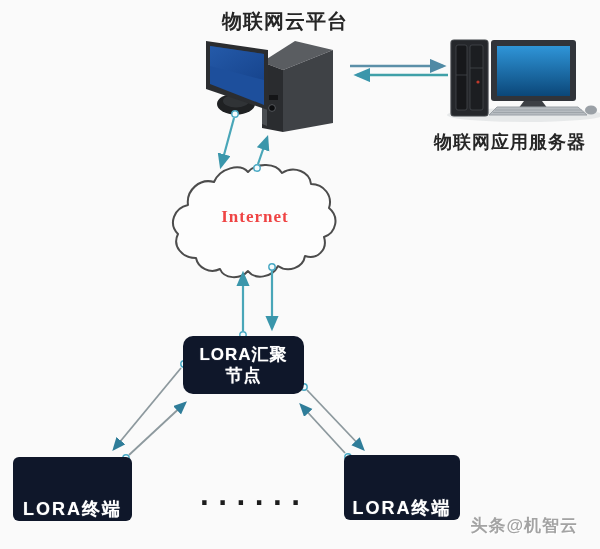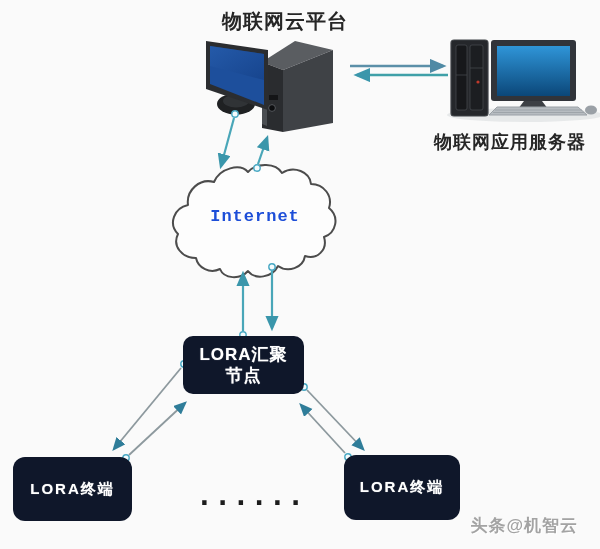--- a/index.html
+++ b/index.html
@@ -9,36 +9,36 @@
     background:#fafafa;
     overflow:hidden;
     font-family:"Liberation Sans","DejaVu Sans",sans-serif;
   }
   .art{position:absolute;left:0;top:0;width:600px;height:549px;}
   .lbl{position:absolute;color:#262626;text-align:center;}
   .title-platform{left:190px;top:8px;width:190px;font-size:20px;font-weight:700;letter-spacing:1px;}
   .title-server{left:420px;top:130px;width:180px;font-size:18px;font-weight:700;letter-spacing:1px;}
   .internet-label{
     left:203px;top:207px;width:104px;
-    font-family:Liberation Mono, monospace;
-    font-weight:700;font-size:17px;letter-spacing:1px;color:#1d4ed8;
+    font-family:Liberation Serif, serif;
+    font-weight:700;font-size:17px;letter-spacing:1px;color:#ef4444;
   }
   .node{
     position:absolute;
     background:#0f172a;
     color:#ffffff;
     display:flex;flex-direction:column;align-items:center;justify-content:center;
     font-weight:700;
     text-shadow:0 0 1px rgba(255,255,255,.5);
   }
   .node-hub{
     left:183px;top:336px;width:121px;height:58px;
     border-radius:10px;font-size:17px;letter-spacing:1px;line-height:1.25;
   }
-  .node-term{border-radius:12px;font-size:15px;letter-spacing:2px;}
+  .node-term{border-radius:6px;font-size:18px;letter-spacing:2px;justify-content:flex-end;}
   .node-term-left{left:13px;top:457px;width:119px;height:64px;}
   .node-term-right{left:344px;top:455px;width:116px;height:65px;}
   .dots{
     position:absolute;left:196px;top:480px;width:110px;
     text-align:center;font-size:27px;font-weight:700;letter-spacing:2px;color:#1c1c1c;
     font-family:"DejaVu Sans Mono","Liberation Mono",monospace;
   }
   .watermark{
     position:absolute;left:450px;top:514px;width:128px;
     text-align:right;font-size:17px;font-weight:700;color:#a3a3a3;

